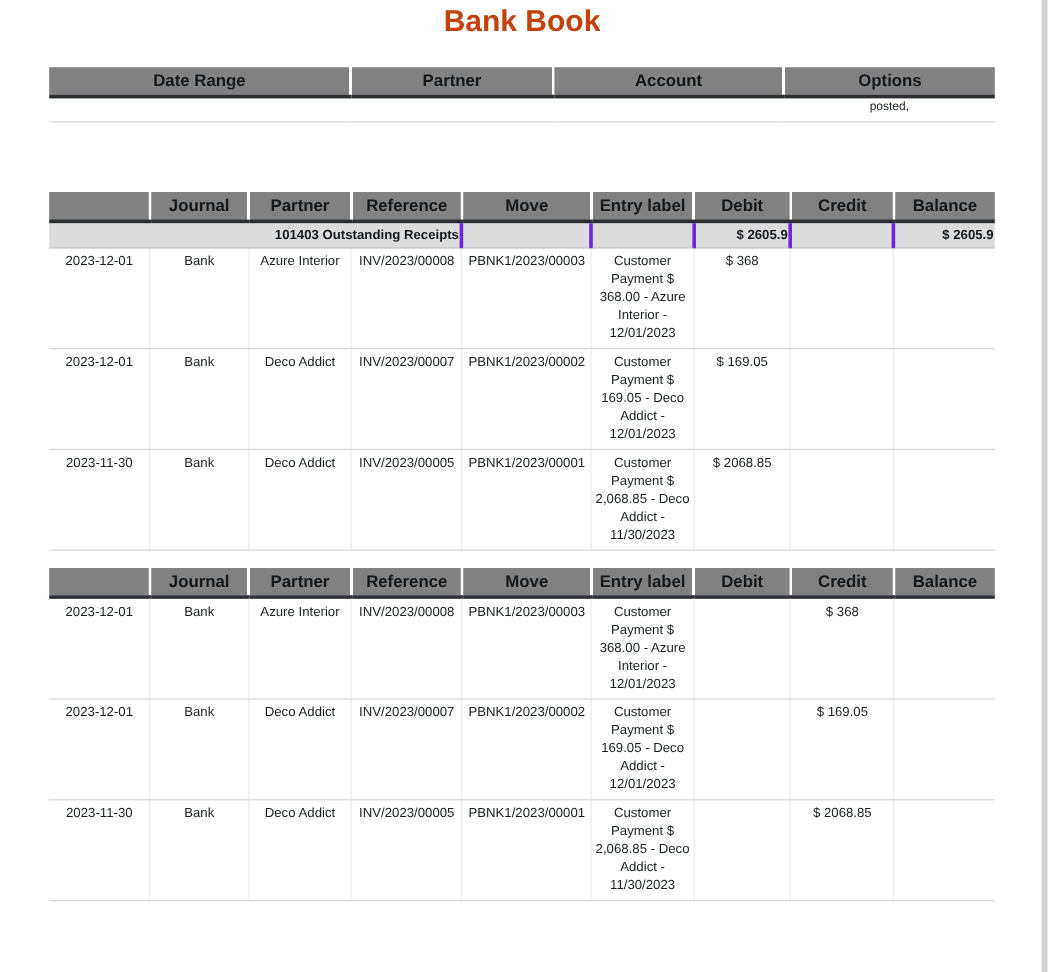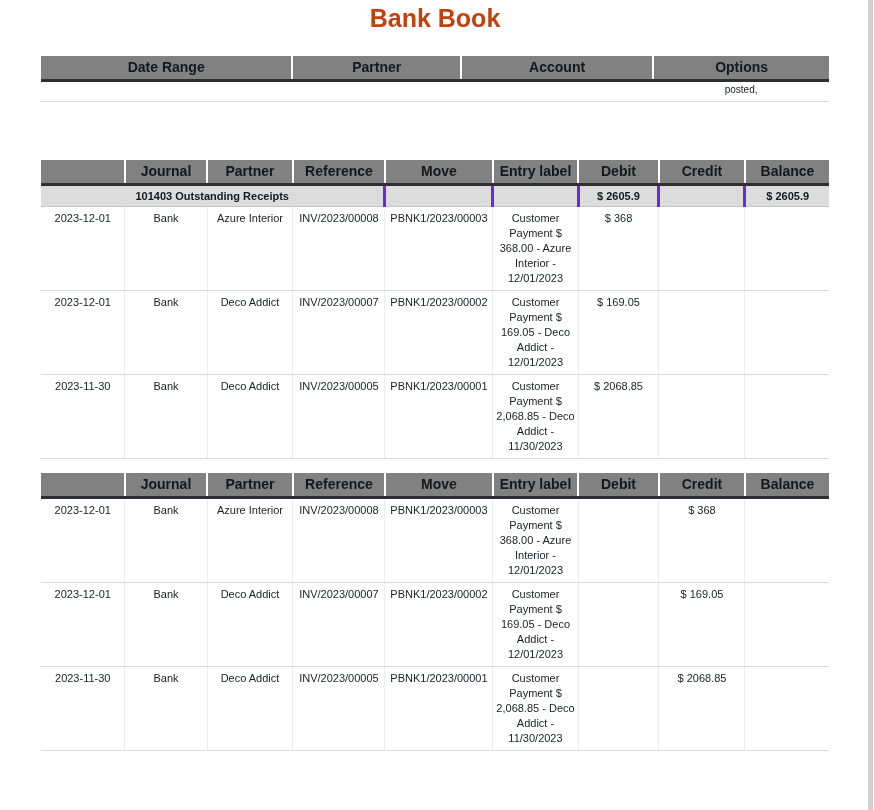--- a/index.html
+++ b/index.html
@@ -61,21 +61,21 @@
   .ledger-table { margin-top: 58px; }
   .ledger-table + .ledger-table { margin-top: 14px; }
   .lc0 { width: 10.66%; } .lc1 { width: 10.41%; } .lc2 { width: 10.91%; }
   .lc3 { width: 11.68%; } .lc4 { width: 13.71%; } .lc5 { width: 10.79%; }
   .lc6 { width: 10.28%; } .lc7 { width: 10.91%; } .lc8 { width: 10.66%; }
   .section-row td {
     background: #dcdcdc;
     font-size: 11px;
     font-weight: 700;
     color: #15181e;
-    text-align: center;
+    text-align: right;
     padding: 4px 1px;
     border-bottom: 1px solid #c6c6c6;
     margin-left: 38px;
   }
   .section-row td + td { border-left: 3px solid #6d28d9; }
   .data-row td {
     font-size: 11px;
     line-height: 15px;
     color: #1a1f24;
     text-align: center;

